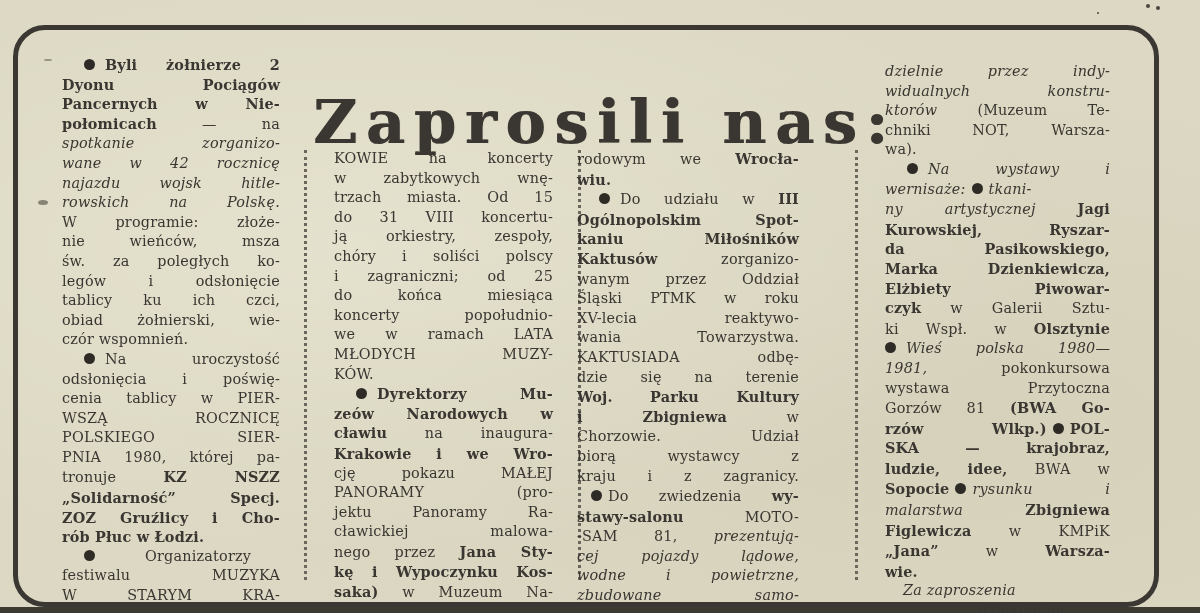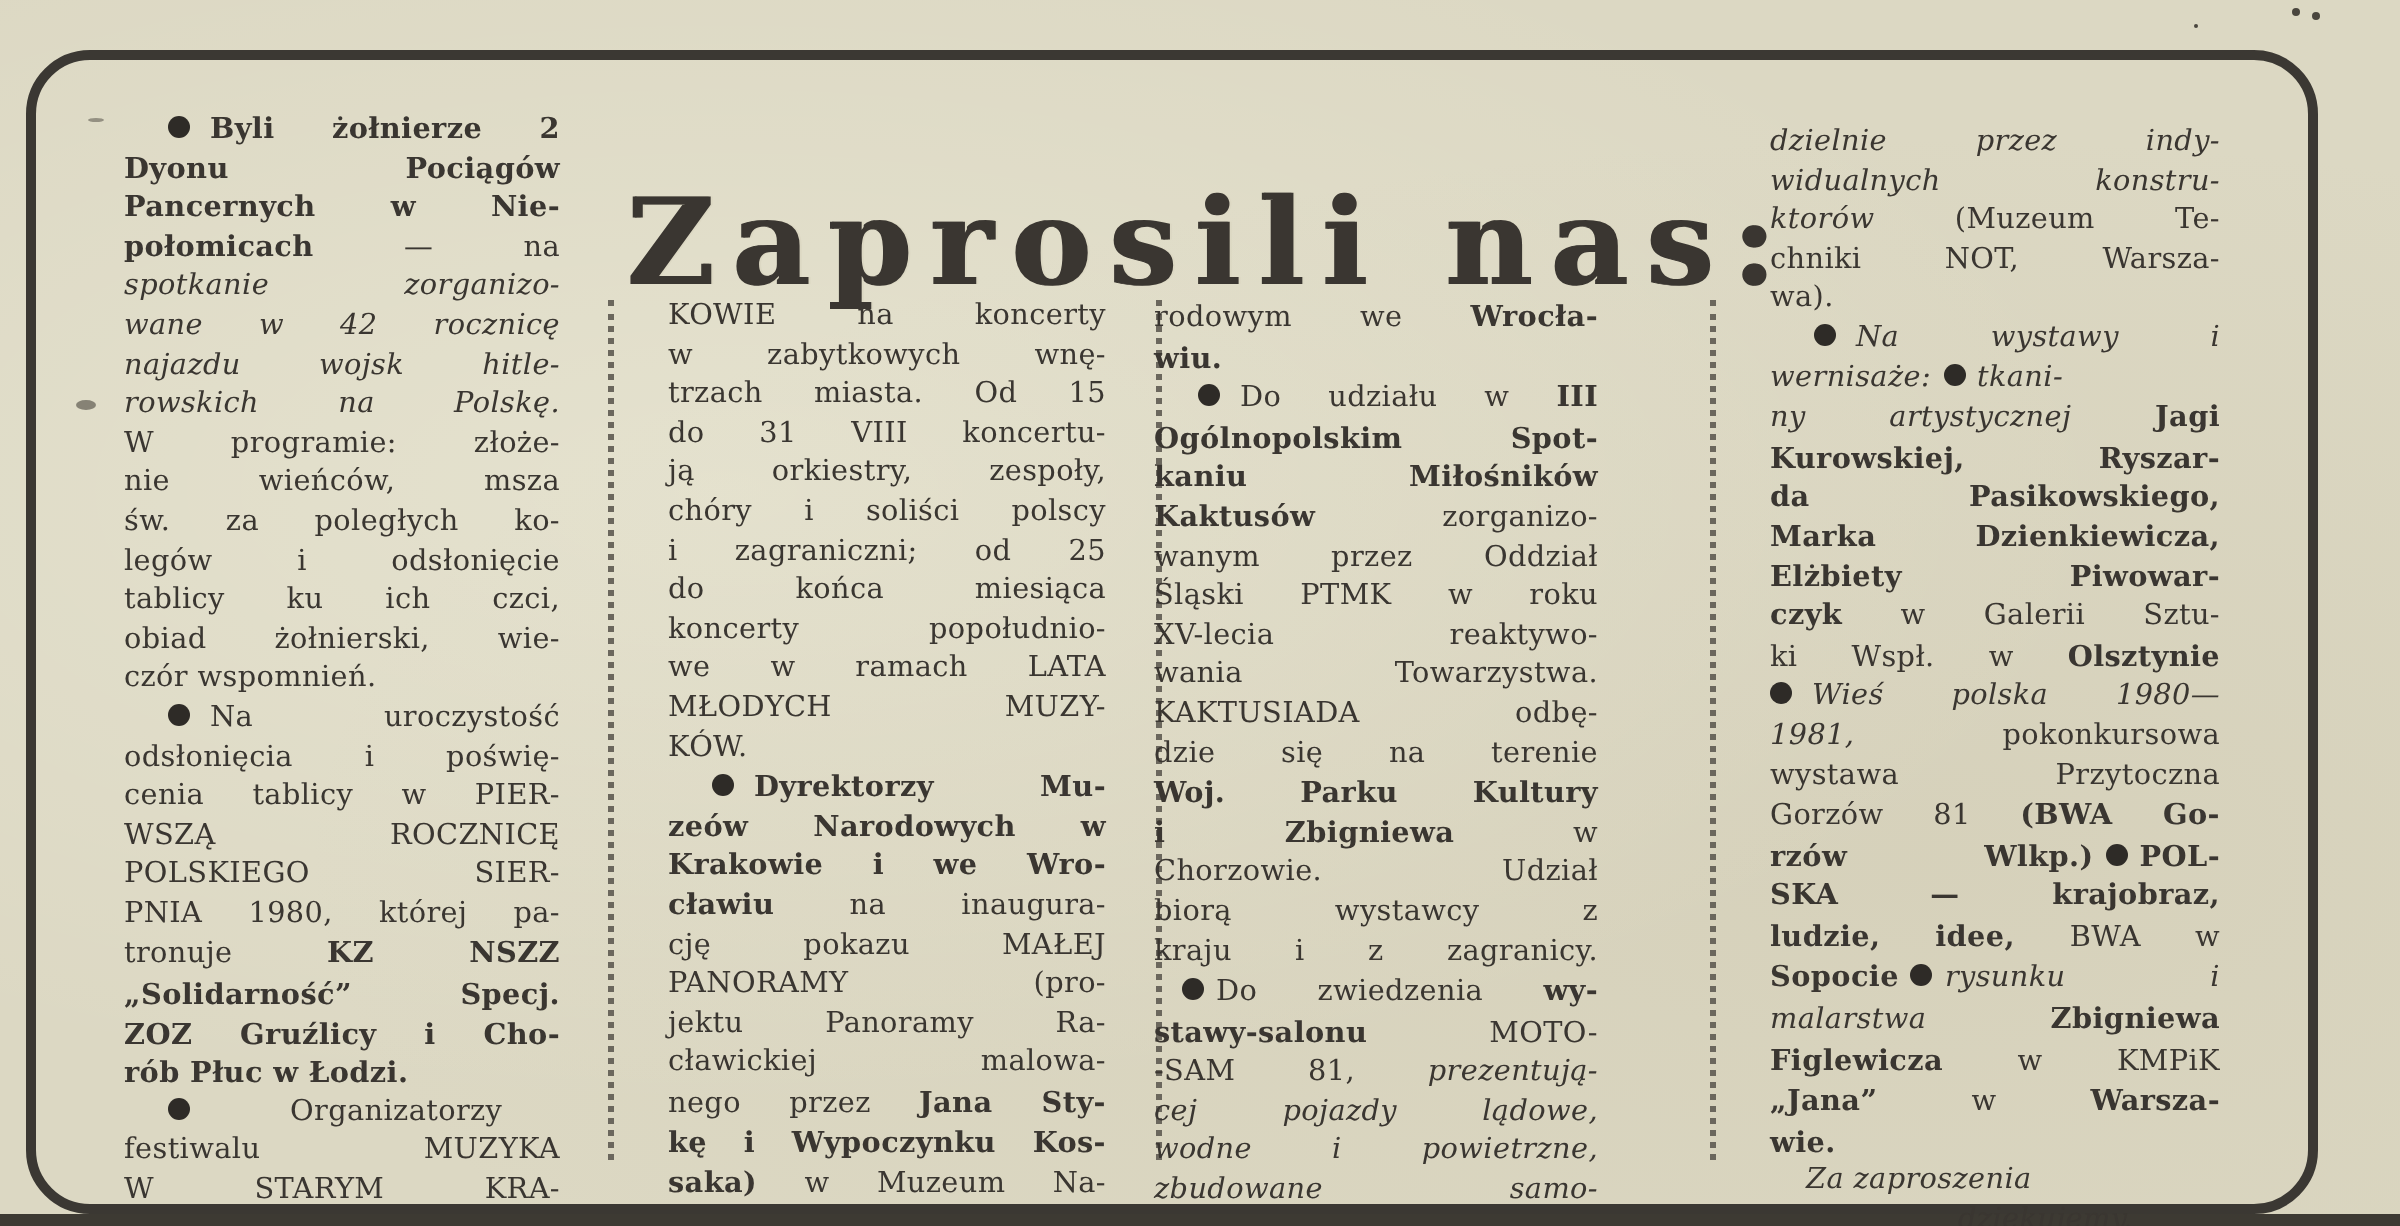--- a/index.html
+++ b/index.html
@@ -113,22 +113,22 @@
   <span class="ln">ją orkiestry, zespoły,</span>
   <span class="ln">chóry i soliści polscy</span>
   <span class="ln">i zagraniczni; od 25</span>
   <span class="ln">do końca miesiąca</span>
   <span class="ln">koncerty popołudnio-</span>
   <span class="ln">we w ramach LATA</span>
   <span class="ln">MŁODYCH MUZY-</span>
   <span class="ln last">KÓW.</span>
   <span class="ln ind b"><span class="dot"></span><span>Dyrektorzy Mu-</span></span>
   <span class="ln b">zeów Narodowych w</span>
+  <span class="ln"><b>cławiu</b> <span>na inaugura-</span></span>
   <span class="ln b">Krakowie i we Wro-</span>
-  <span class="ln"><b>cławiu</b> <span>na inaugura-</span></span>
   <span class="ln">cję pokazu MAŁEJ</span>
   <span class="ln">PANORAMY (pro-</span>
   <span class="ln">jektu Panoramy Ra-</span>
   <span class="ln">cławickiej malowa-</span>
   <span class="ln"><span>nego przez</span> <b>Jana Sty-</b></span>
   <span class="ln b">kę i Wypoczynku Kos-</span>
   <span class="ln"><b>saka)</b> <span>w Muzeum Na-</span></span>
 </div>
 
 <div class="col col3">

